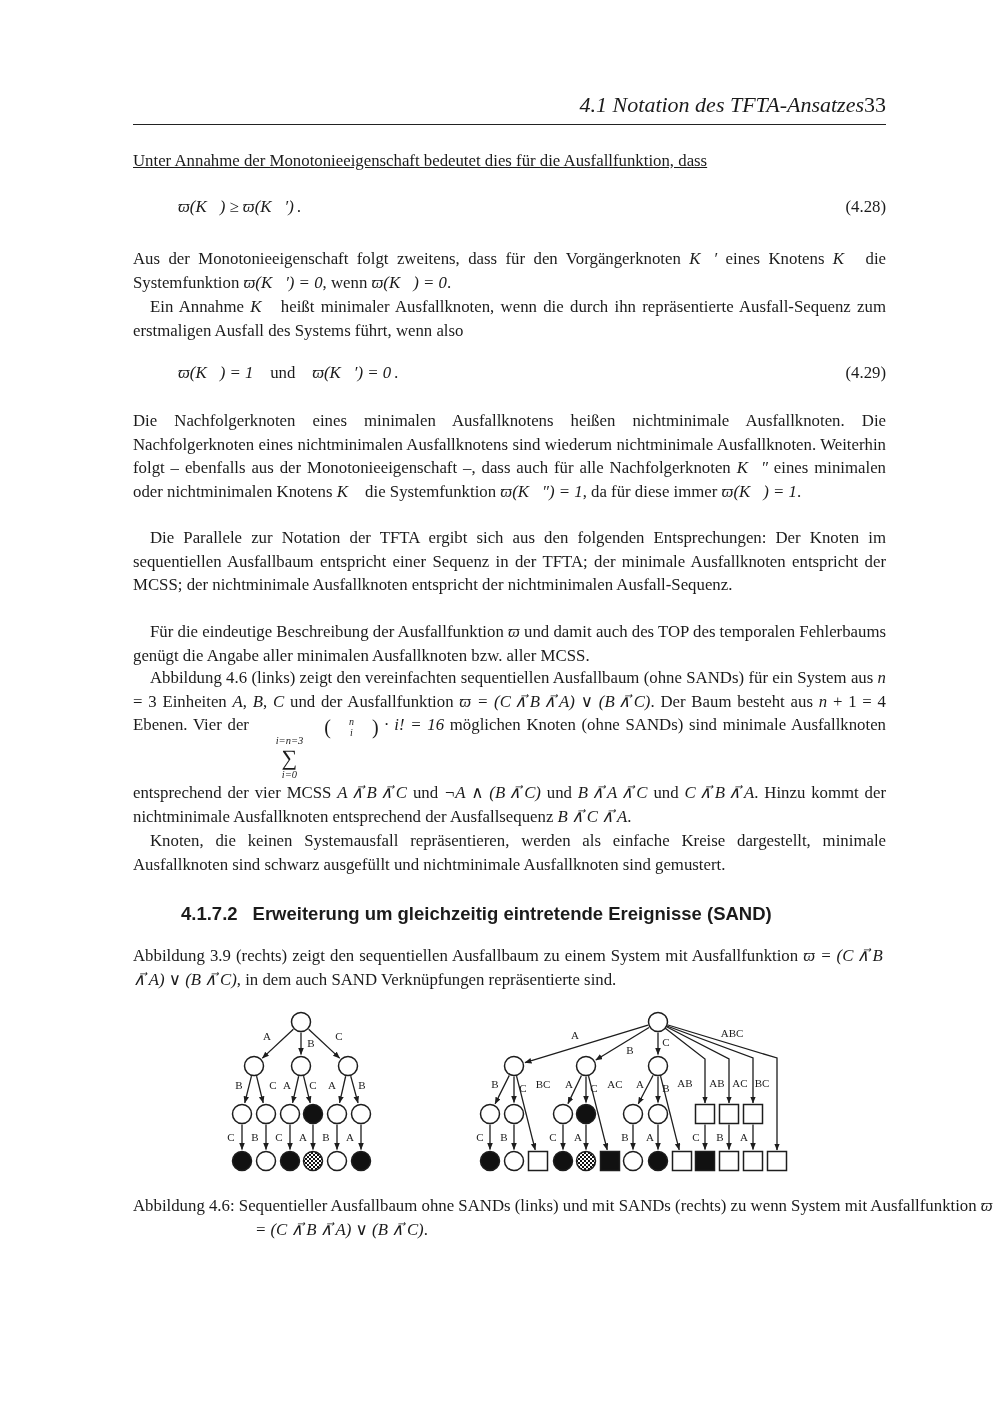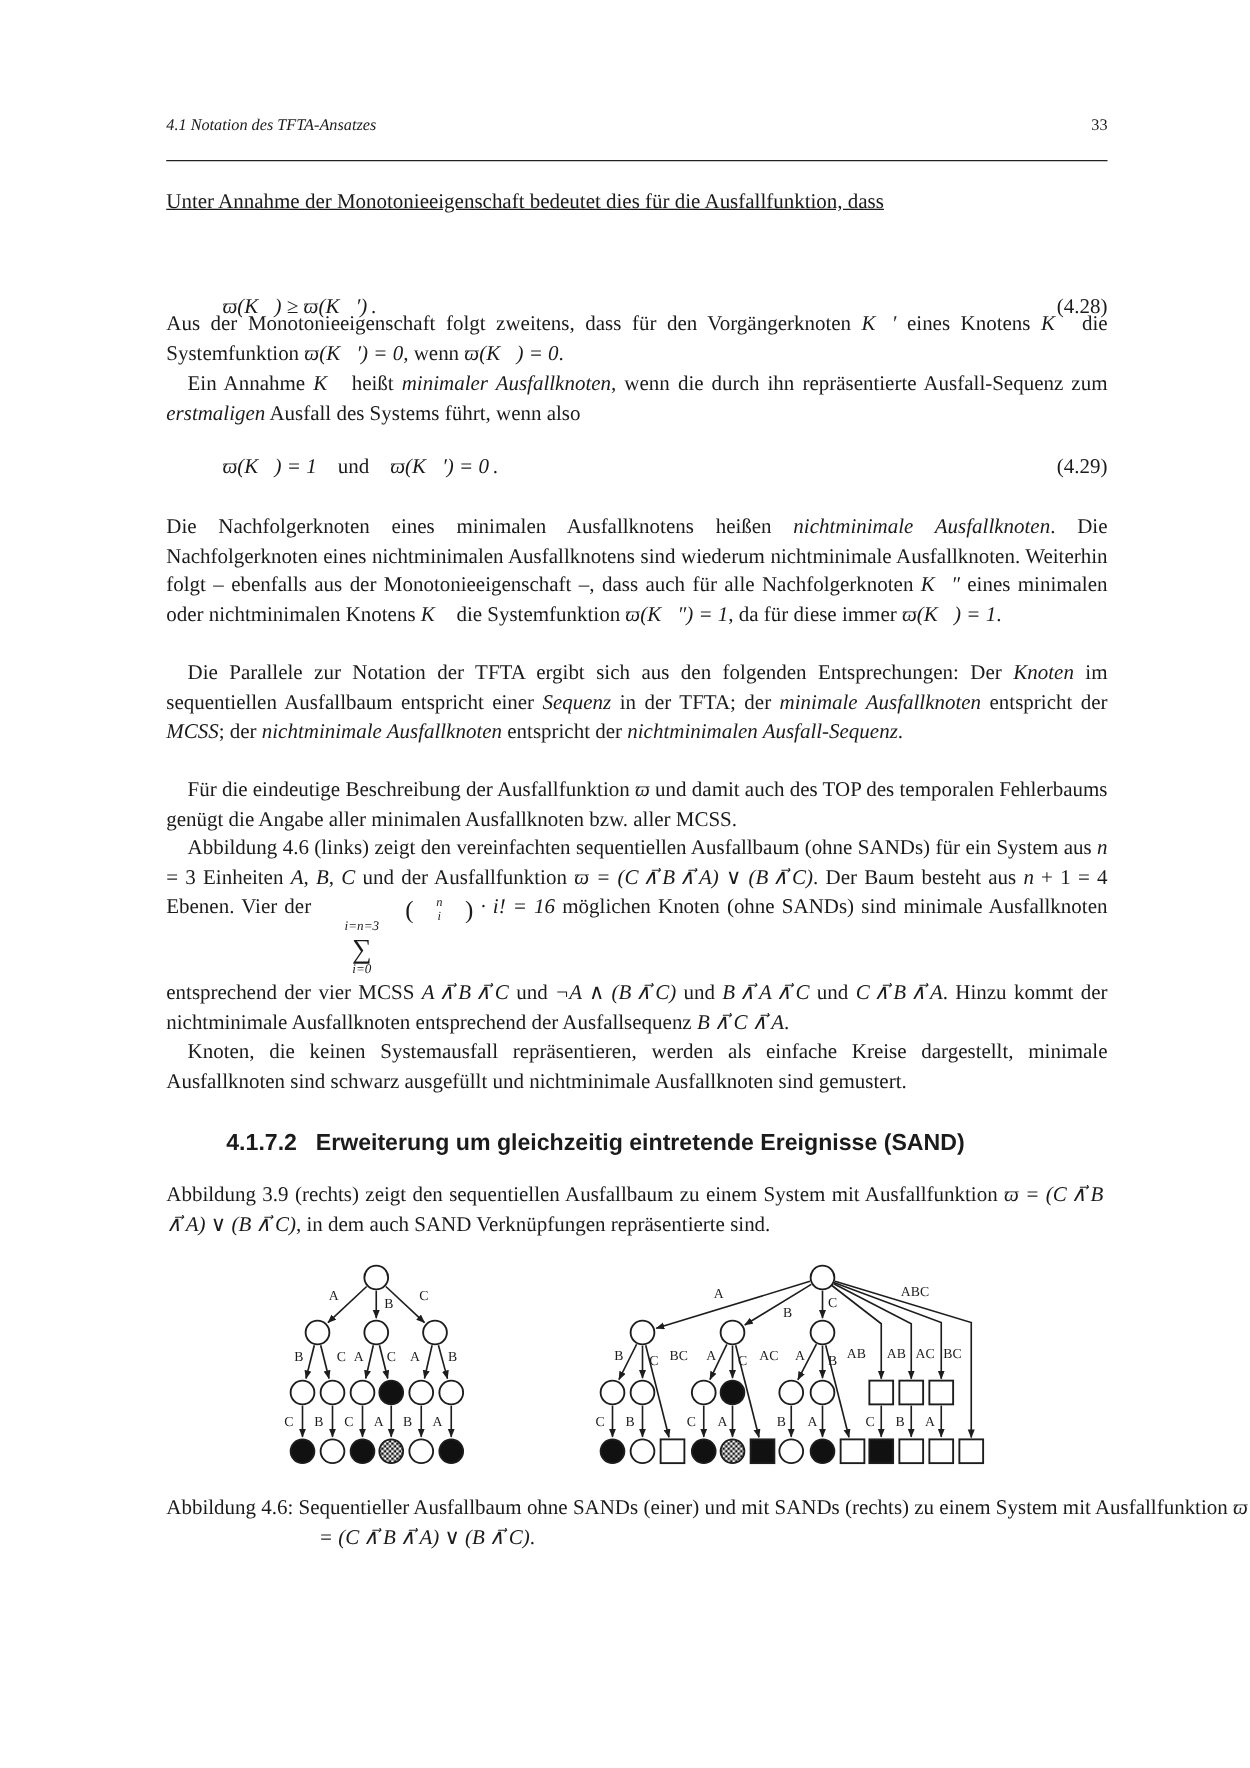--- a/index.html
+++ b/index.html
@@ -5,24 +5,24 @@
   html,body{margin:0;padding:0;}
   body{
     width:1000px;height:1414px;background:#ffffff;
     font-family:"Liberation Serif","DejaVu Serif",serif;
     color:#1b1b1b;
   }
   .page{position:relative;width:1000px;height:1414px;overflow:hidden;background:#fff;}
   .blk{position:absolute;left:133px;width:753px;}
   .para{font-size:16.8px;line-height:23.5px;text-align:justify;}
   .para.ind{text-indent:17px;}
-  .ri{font-style:italic;margin-top:23px;}
+  .ri{margin-top:23px;}
   .rm{font-style:italic;}
-  .pagehead{display:flex;justify-content:space-between;align-items:flex-end;
-    font-size:13px;border-bottom:1.6px solid #222;padding-bottom:20px;}
+  .pagehead{display:flex;justify-content:flex-end;align-items:flex-end;
+    font-size:22px;border-bottom:1.6px solid #222;padding-bottom:6px;}
   .pagehead .title{font-style:italic;}
   .equation{display:flex;align-items:center;font-size:16.8px;line-height:26px;}
   .eq-body{padding-left:45px;}
   .eq-num{margin-left:auto;}
   .sumop{display:inline-flex;flex-direction:column;align-items:center;
     vertical-align:-14px;line-height:1;margin:0 4px;}
   .sumop .lim{font-size:10.5px;font-style:italic;line-height:1.15;}
   .sumop .sig{font-size:22px;line-height:1.0;font-style:normal;}
   .binom{display:inline-flex;align-items:center;vertical-align:-4px;line-height:1;}
   .binom .par{font-size:20px;line-height:1;font-style:normal;}
@@ -40,21 +40,21 @@
 
 <div class="page">
 
   <div class="blk pagehead" style="top:92px;">
     <span class="title">4.1 Notation des TFTA-Ansatzes</span>
     <span>33</span>
   </div>
 
   <div class="blk para" style="top:149px;text-decoration:underline;"><span class="rn">Unter Annahme der Monotonieeigenschaft bedeutet dies für die Ausfallfunktion, dass</span></div>
 
-  <div class="blk equation" style="top:194px;margin-top:38px;">
+  <div class="blk equation" style="top:194px;">
     <span class="eq-body"><span class="rm">ϖ(K⃗) ≥ ϖ(K⃗′) .</span></span>
     <span class="eq-num">(4.28)</span>
   </div>
 
   <div class="blk para" style="top:247px;"><span class="rn">Aus der Monotonieeigenschaft folgt zweitens, dass für den Vorgängerknoten </span><span class="rm">K⃗′</span><span class="rn"> eines Knotens </span><span class="rm">K⃗</span><span class="rn"> die Systemfunktion </span><span class="rm">ϖ(K⃗′) = 0</span><span class="rn">, wenn </span><span class="rm">ϖ(K⃗) = 0</span><span class="rn">.</span></div>
 
   <div class="blk para ind" style="top:295px;"><span class="rn">Ein Annahme </span><span class="rm">K⃗</span><span class="rn"> heißt </span><span class="ri">minimaler Ausfallknoten</span><span class="rn">, wenn die durch ihn repräsentierte Ausfall-Sequenz zum </span><span class="ri">erstmaligen</span><span class="rn"> Ausfall des Systems führt, wenn also</span></div>
 
   <div class="blk equation" style="top:360px;">
     <span class="eq-body"><span class="rm">ϖ(K⃗) = 1</span><span class="rn">  und  </span><span class="rm">ϖ(K⃗′) = 0 .</span></span>
@@ -229,15 +229,15 @@
       <rect x="130.5" y="145.5" width="19" height="19" stroke="#1d1d1d" stroke-width="1.5" fill="#111"></rect>
       <circle cx="163" cy="155" r="9.5" stroke="#1d1d1d" stroke-width="1.5" fill="#fff"></circle>
       <circle cx="188" cy="155" r="9.5" stroke="#1d1d1d" stroke-width="1.5" fill="#111"></circle>
       <rect x="202.5" y="145.5" width="19" height="19" stroke="#1d1d1d" stroke-width="1.5" fill="#fff"></rect>
       <rect x="225.5" y="145.5" width="19" height="19" stroke="#1d1d1d" stroke-width="1.5" fill="#111"></rect>
       <rect x="249.5" y="145.5" width="19" height="19" stroke="#1d1d1d" stroke-width="1.5" fill="#fff"></rect>
       <rect x="273.5" y="145.5" width="19" height="19" stroke="#1d1d1d" stroke-width="1.5" fill="#fff"></rect>
       <rect x="297.5" y="145.5" width="19" height="19" stroke="#1d1d1d" stroke-width="1.5" fill="#fff"></rect>
     </svg>
 
-  <div class="blk caption" style="top:1194px;"><span class="rn">Abbildung 4.6: Sequentieller Ausfallbaum ohne SANDs (einer) und mit SANDs (rechts) zu einem System mit Ausfallfunktion </span><span class="rm">ϖ = (C ∧⃗ B ∧⃗ A) ∨ (B ∧⃗ C)</span><span class="rn">.</span></div>
+  <div class="blk caption" style="top:1194px;"><span class="rn">Abbildung 4.6: Sequentieller Ausfallbaum ohne SANDs (links) und mit SANDs (rechts) zu wenn System mit Ausfallfunktion </span><span class="rm">ϖ = (C ∧⃗ B ∧⃗ A) ∨ (B ∧⃗ C)</span><span class="rn">.</span></div>
 
 </div>
 
 </body></html>

